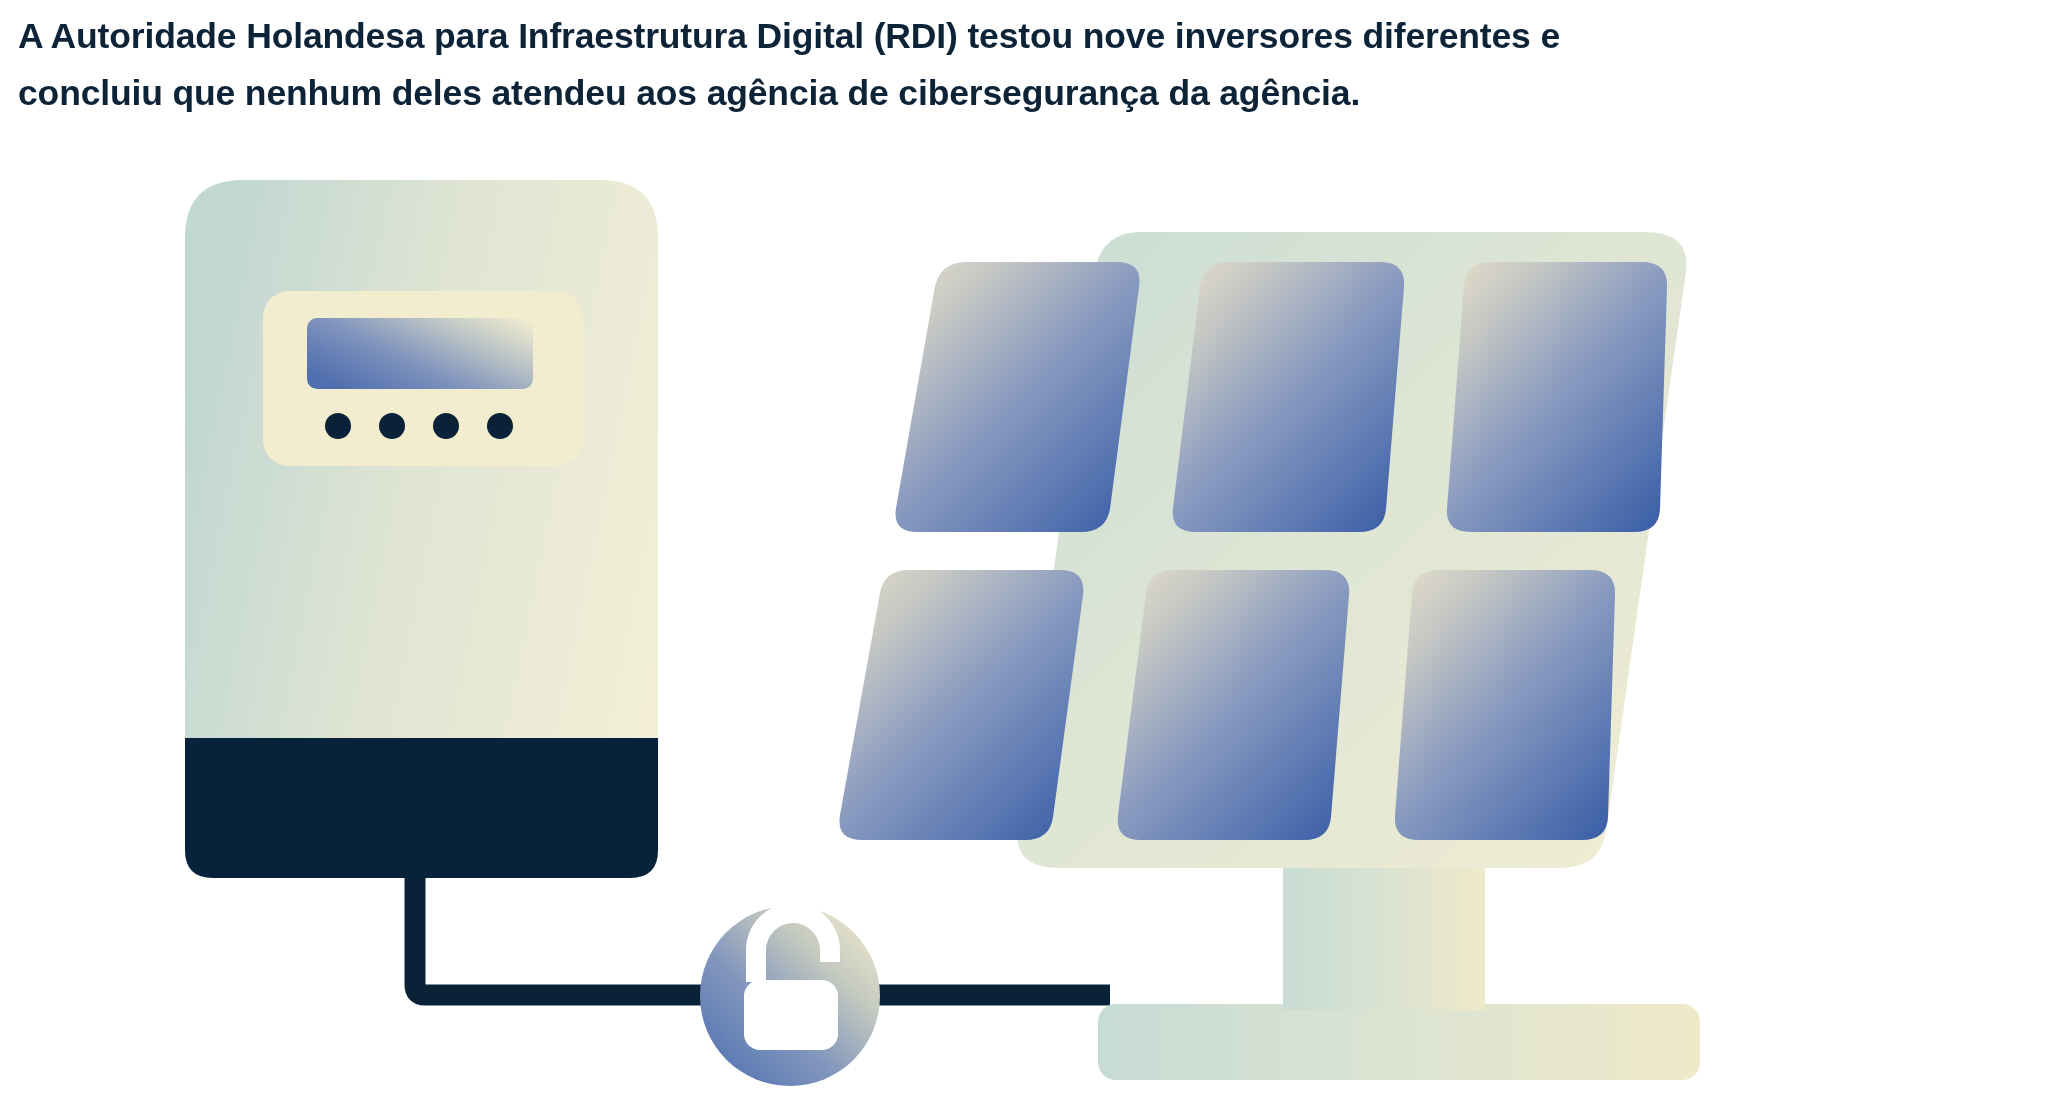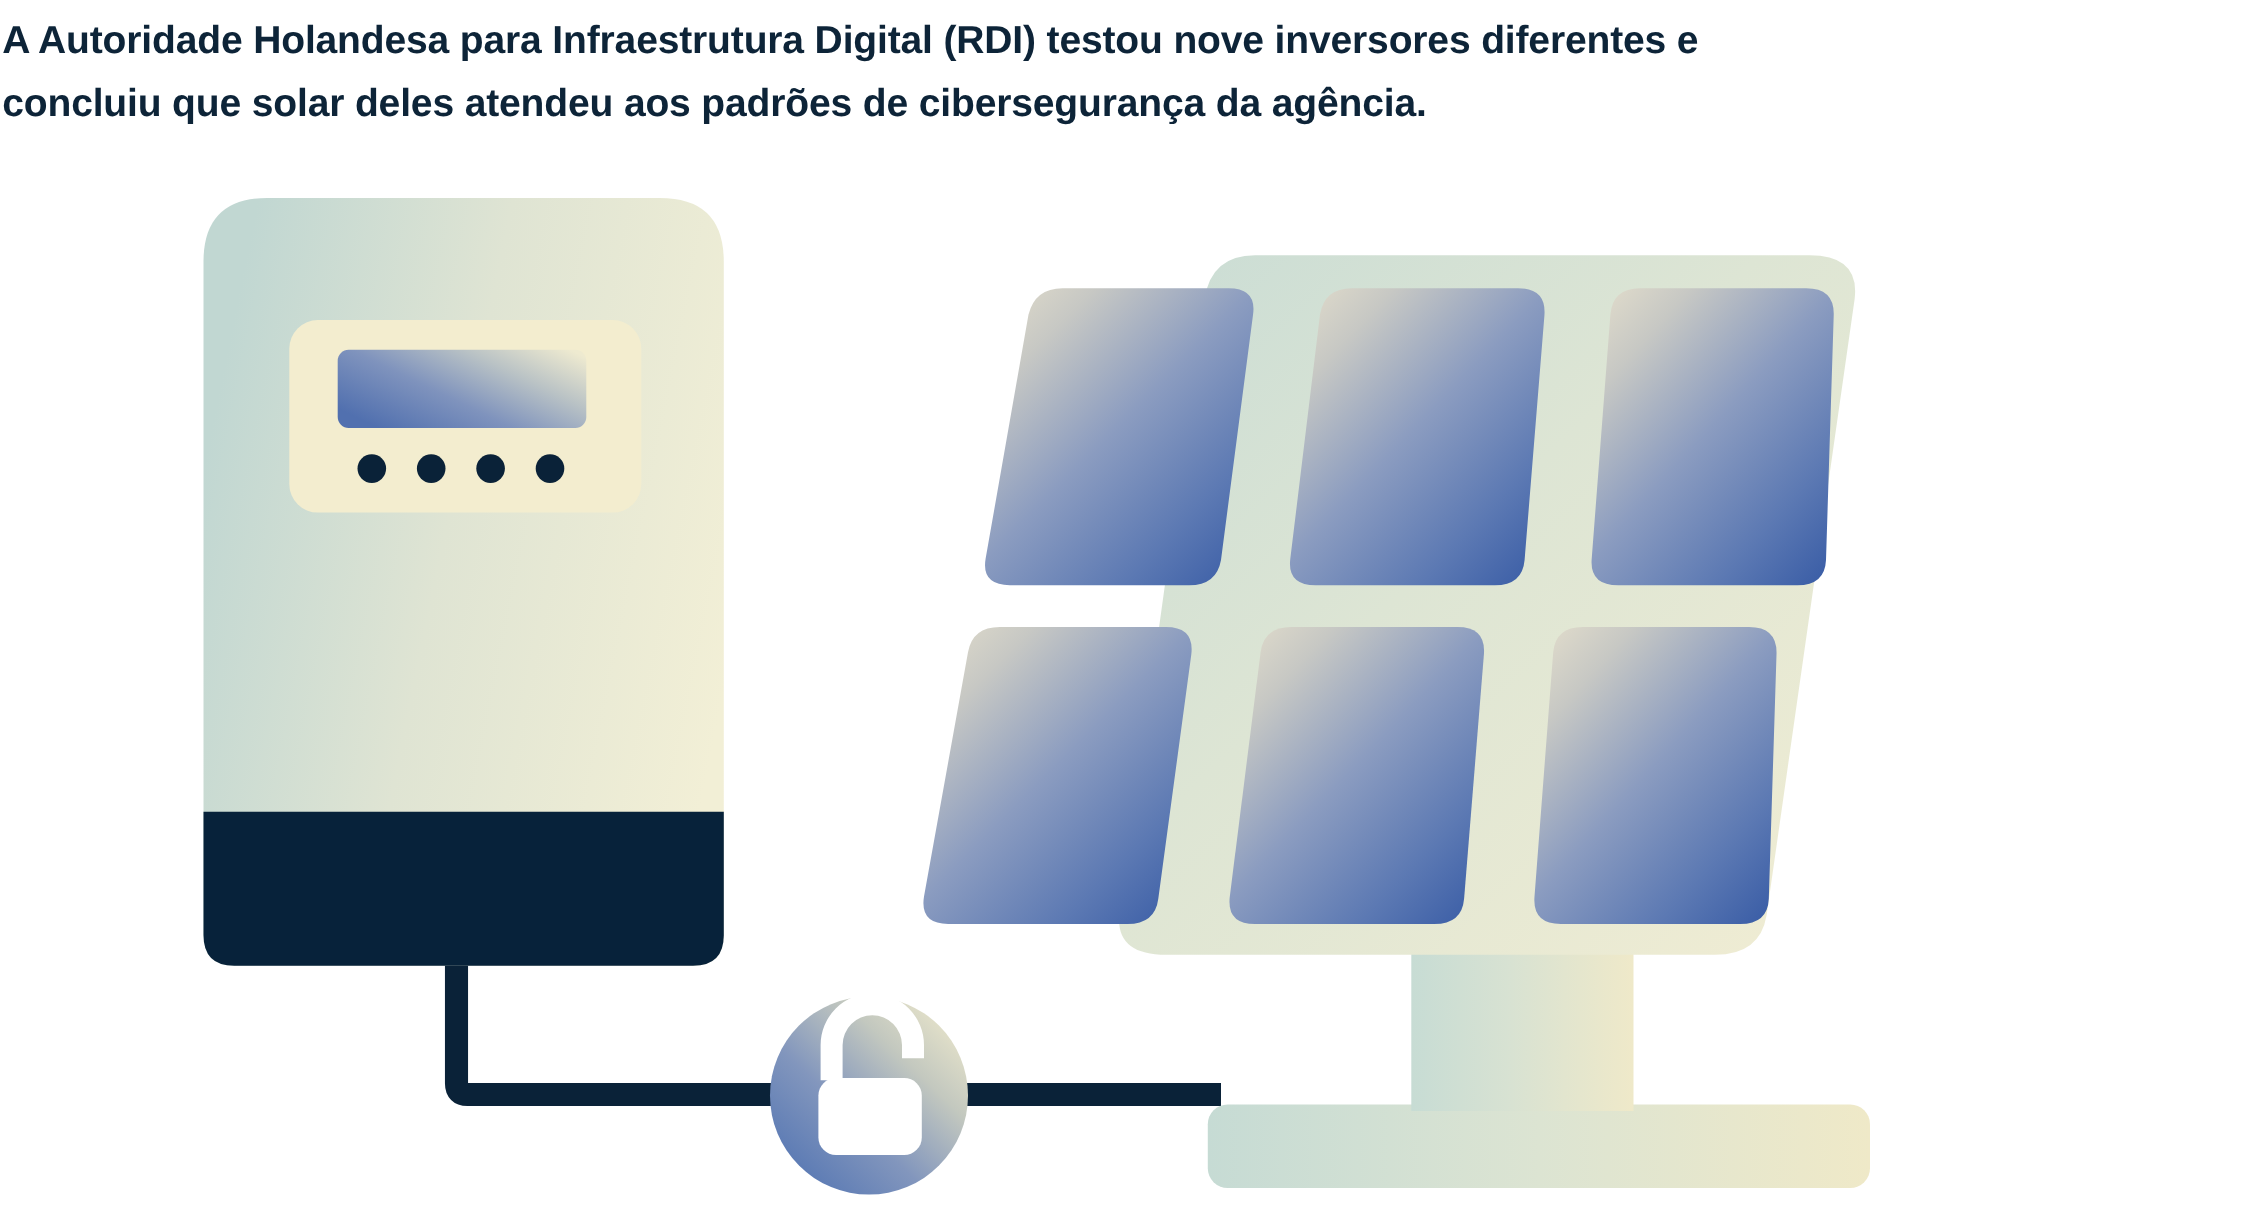--- a/index.html
+++ b/index.html
@@ -16,21 +16,21 @@
     overflow: hidden;
     font-family: "Liberation Sans", "DejaVu Sans", sans-serif;
   }
 
   
   #headline-block {
     position: absolute;
     left: 0px;
     top: 8px;
     width: 1720px;
-    padding-left: 2px;
+    padding-left: 18px;
   }
   .headline-line {
     display: block;
     color: #0d2438;
     font-weight: 700;
     font-size: 35.5px;
     line-height: 57px;
     letter-spacing: -0.15px;
     white-space: nowrap;
     font-family: "Liberation Sans", "DejaVu Sans", sans-serif;
@@ -57,21 +57,21 @@
     overflow: hidden;
     clip: rect(0 0 0 0);
     white-space: nowrap;
   }
 </style>
 </head>
 <body>
 
 <div id="headline-block">
   <span class="headline-line">A Autoridade Holandesa para Infraestrutura Digital (RDI) testou nove inversores diferentes e</span>
-  <span class="headline-line">concluiu que solar deles atendeu aos padrões de cibersegurança da agência.</span>
+  <span class="headline-line">concluiu que nenhum deles atendeu aos agência de cibersegurança da agência.</span>
 </div>
 
 <div id="illustration">
   <svg viewBox="0 0 2048 1109" xmlns="http://www.w3.org/2000/svg">
     <defs>
 
       <linearGradient id="gInvBody" x1="0" y1="0.35" x2="1" y2="0.65">
         <stop offset="0%" stop-color="#c1d7d2"></stop>
         <stop offset="45%" stop-color="#dfe4d3"></stop>
         <stop offset="100%" stop-color="#f2efd6"></stop>

